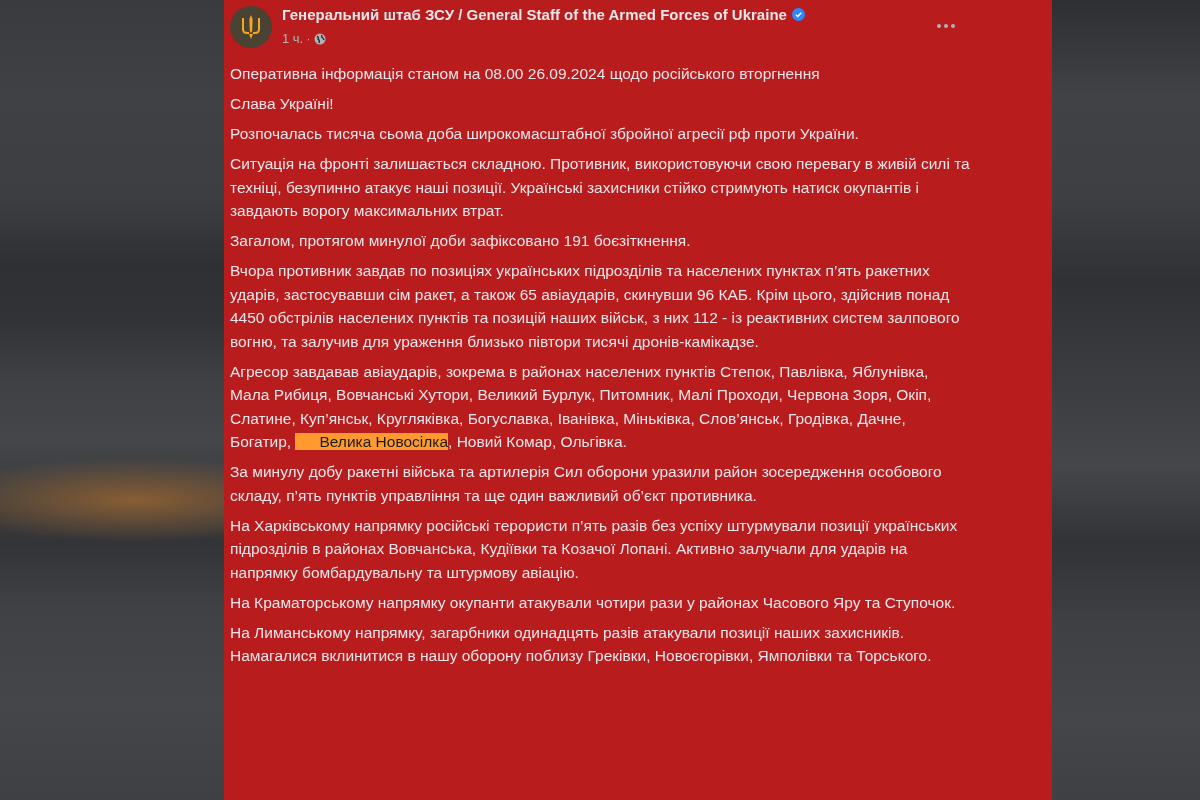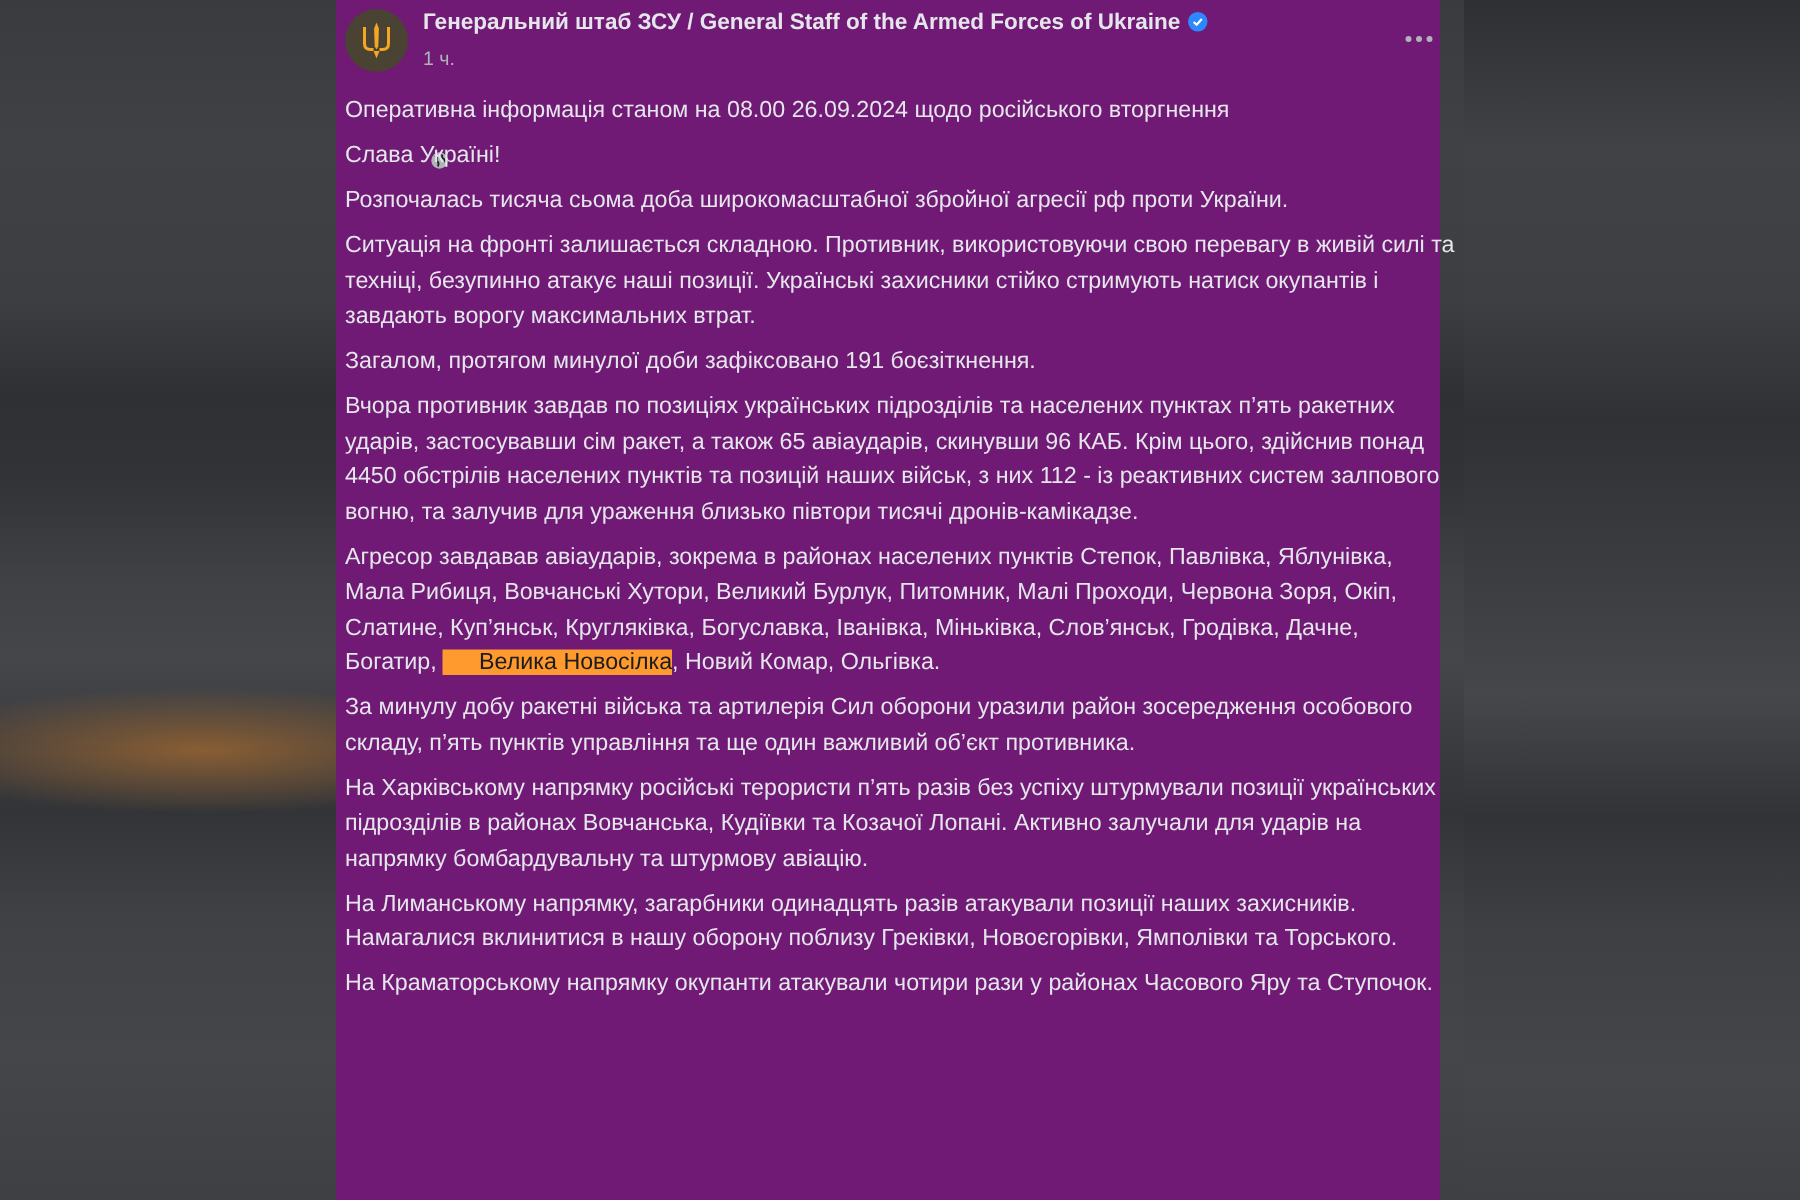--- a/index.html
+++ b/index.html
@@ -12,39 +12,39 @@
       position: absolute; inset: 0;
       background:
         radial-gradient(ellipse 210px 42px at 135px 500px, rgba(150,100,50,0.85), rgba(150,100,50,0) 100%),
         linear-gradient(180deg, #3a3b3e 0%, #404144 12%, #3d3e41 25%, #2f3033 33%, #323336 40%, #404145 48%, #45464a 55%, #3a3b3e 62%, #333437 68%, #404145 76%, #45464a 88%, #3f4043 100%);
     }
     .bg-right {
       position: absolute; left: 976px; top: 0; width: 224px; height: 800px;
       background: linear-gradient(180deg, #2e2f32 0%, #414246 12%, #3e3f42 25%, #303134 35%, #3c3d40 48%, #46474b 58%, #323336 68%, #3f4043 78%, #45464a 90%, #3f4043 100%);
     }
     .card {
-      position: absolute; left: 224px; top: 0; width: 736px; height: 800px;
-      background: #701a75; color: #e4e6eb;
+      position: absolute; left: 224px; top: 0; width: 828px; height: 800px;
+      background: #b91c1c; color: #e4e6eb;
     }
     .post-header { position: absolute; left: 0; top: 0; width: 752px; height: 60px; }
     .avatar {
       position: absolute; left: 6px; top: 6px; width: 42px; height: 42px; border-radius: 50%;
       background: #4a4233; display: flex; align-items: center; justify-content: center;
     }
     .author {
       position: absolute; left: 58px; top: 6px; font-size: 15px; font-weight: bold; color: #e4e6eb;
       white-space: nowrap; display: flex; align-items: center; gap: 5px;
     }
     .verified {
       display: inline-flex; width: 13px; height: 13px; border-radius: 50%; background: #2d88ff;
       align-items: center; justify-content: center;
     }
     .meta {
       position: absolute; left: 58px; top: 31px; font-size: 13px; color: #b0b3b8;
-      display: flex; align-items: center; gap: 20px; flex-direction: column;
+      display: flex; align-items: center; gap: 3px;
     }
     .more {
       position: absolute; left: 708px; top: 12px; width: 28px; height: 28px;
       display: flex; align-items: center; justify-content: center; gap: 3px; cursor: pointer;
     }
     .more span { width: 4px; height: 4px; border-radius: 50%; background: #b0b3b8; display: block; }
     .body { position: absolute; left: 6px; top: 62px; width: 740px; font-size: 15.5px; line-height: 23.5px; }
     .body p { margin: 0 0 6.5px 0; }
     .hl { background: #ff9a2e; color: #1c1c1c; padding-left: 24px; }
   </style>
@@ -90,16 +90,16 @@
   <div class="body">
     <p>Оперативна інформація станом на 08.00 26.09.2024 щодо російського вторгнення</p>
     <p>Слава Україні!</p>
     <p>Розпочалась тисяча сьома доба широкомасштабної збройної агресії рф проти України.</p>
     <p>Ситуація на фронті залишається складною. Противник, використовуючи свою перевагу в живій силі та техніці, безупинно атакує наші позиції. Українські захисники стійко стримують натиск окупантів і завдають ворогу максимальних втрат.</p>
     <p>Загалом, протягом минулої доби зафіксовано 191 боєзіткнення.</p>
     <p>Вчора противник завдав по позиціях українських підрозділів та населених пунктах п’ять ракетних ударів, застосувавши  сім ракет, а також 65 авіаударів, скинувши 96 КАБ. Крім цього, здійснив понад 4450 обстрілів населених пунктів та позицій наших військ, з них 112 - із реактивних систем залпового вогню, та залучив для ураження близько півтори тисячі дронів-камікадзе.</p>
     <p><span>Агресор завдавав авіаударів, зокрема в районах населених пунктів Степок, Павлівка, Яблунівка, Мала Рибиця, Вовчанські Хутори, Великий Бурлук, Питомник, Малі Проходи, Червона Зоря, Окіп, Слатине, Куп’янськ, Кругляківка, Богуславка, Іванівка, Міньківка, Слов’янськ, Гродівка, Дачне, Богатир, </span><span class="hl">Велика Новосілка</span><span>, Новий Комар, Ольгівка.</span></p>
     <p>За минулу добу ракетні війська та артилерія Сил оборони уразили район зосередження особового складу, п’ять пунктів управління та ще один важливий об’єкт противника.</p>
     <p>На Харківському напрямку російські терористи п’ять разів без успіху штурмували позиції українських підрозділів в районах Вовчанська, Кудіївки та Козачої Лопані. Активно залучали для ударів на напрямку бомбардувальну та штурмову авіацію.</p>
+    <p>На Краматорському напрямку окупанти атакували чотири рази у районах Часового Яру та Ступочок.</p>
     <p>На Лиманському напрямку, загарбники одинадцять разів атакували позиції наших захисників. Намагалися вклинитися в нашу оборону поблизу Греківки, Новоєгорівки, Ямполівки та Торського.</p>
-    <p>На Краматорському напрямку окупанти атакували чотири рази у районах Часового Яру та Ступочок.</p>
   </div>
 </div>
 
 </body></html>

